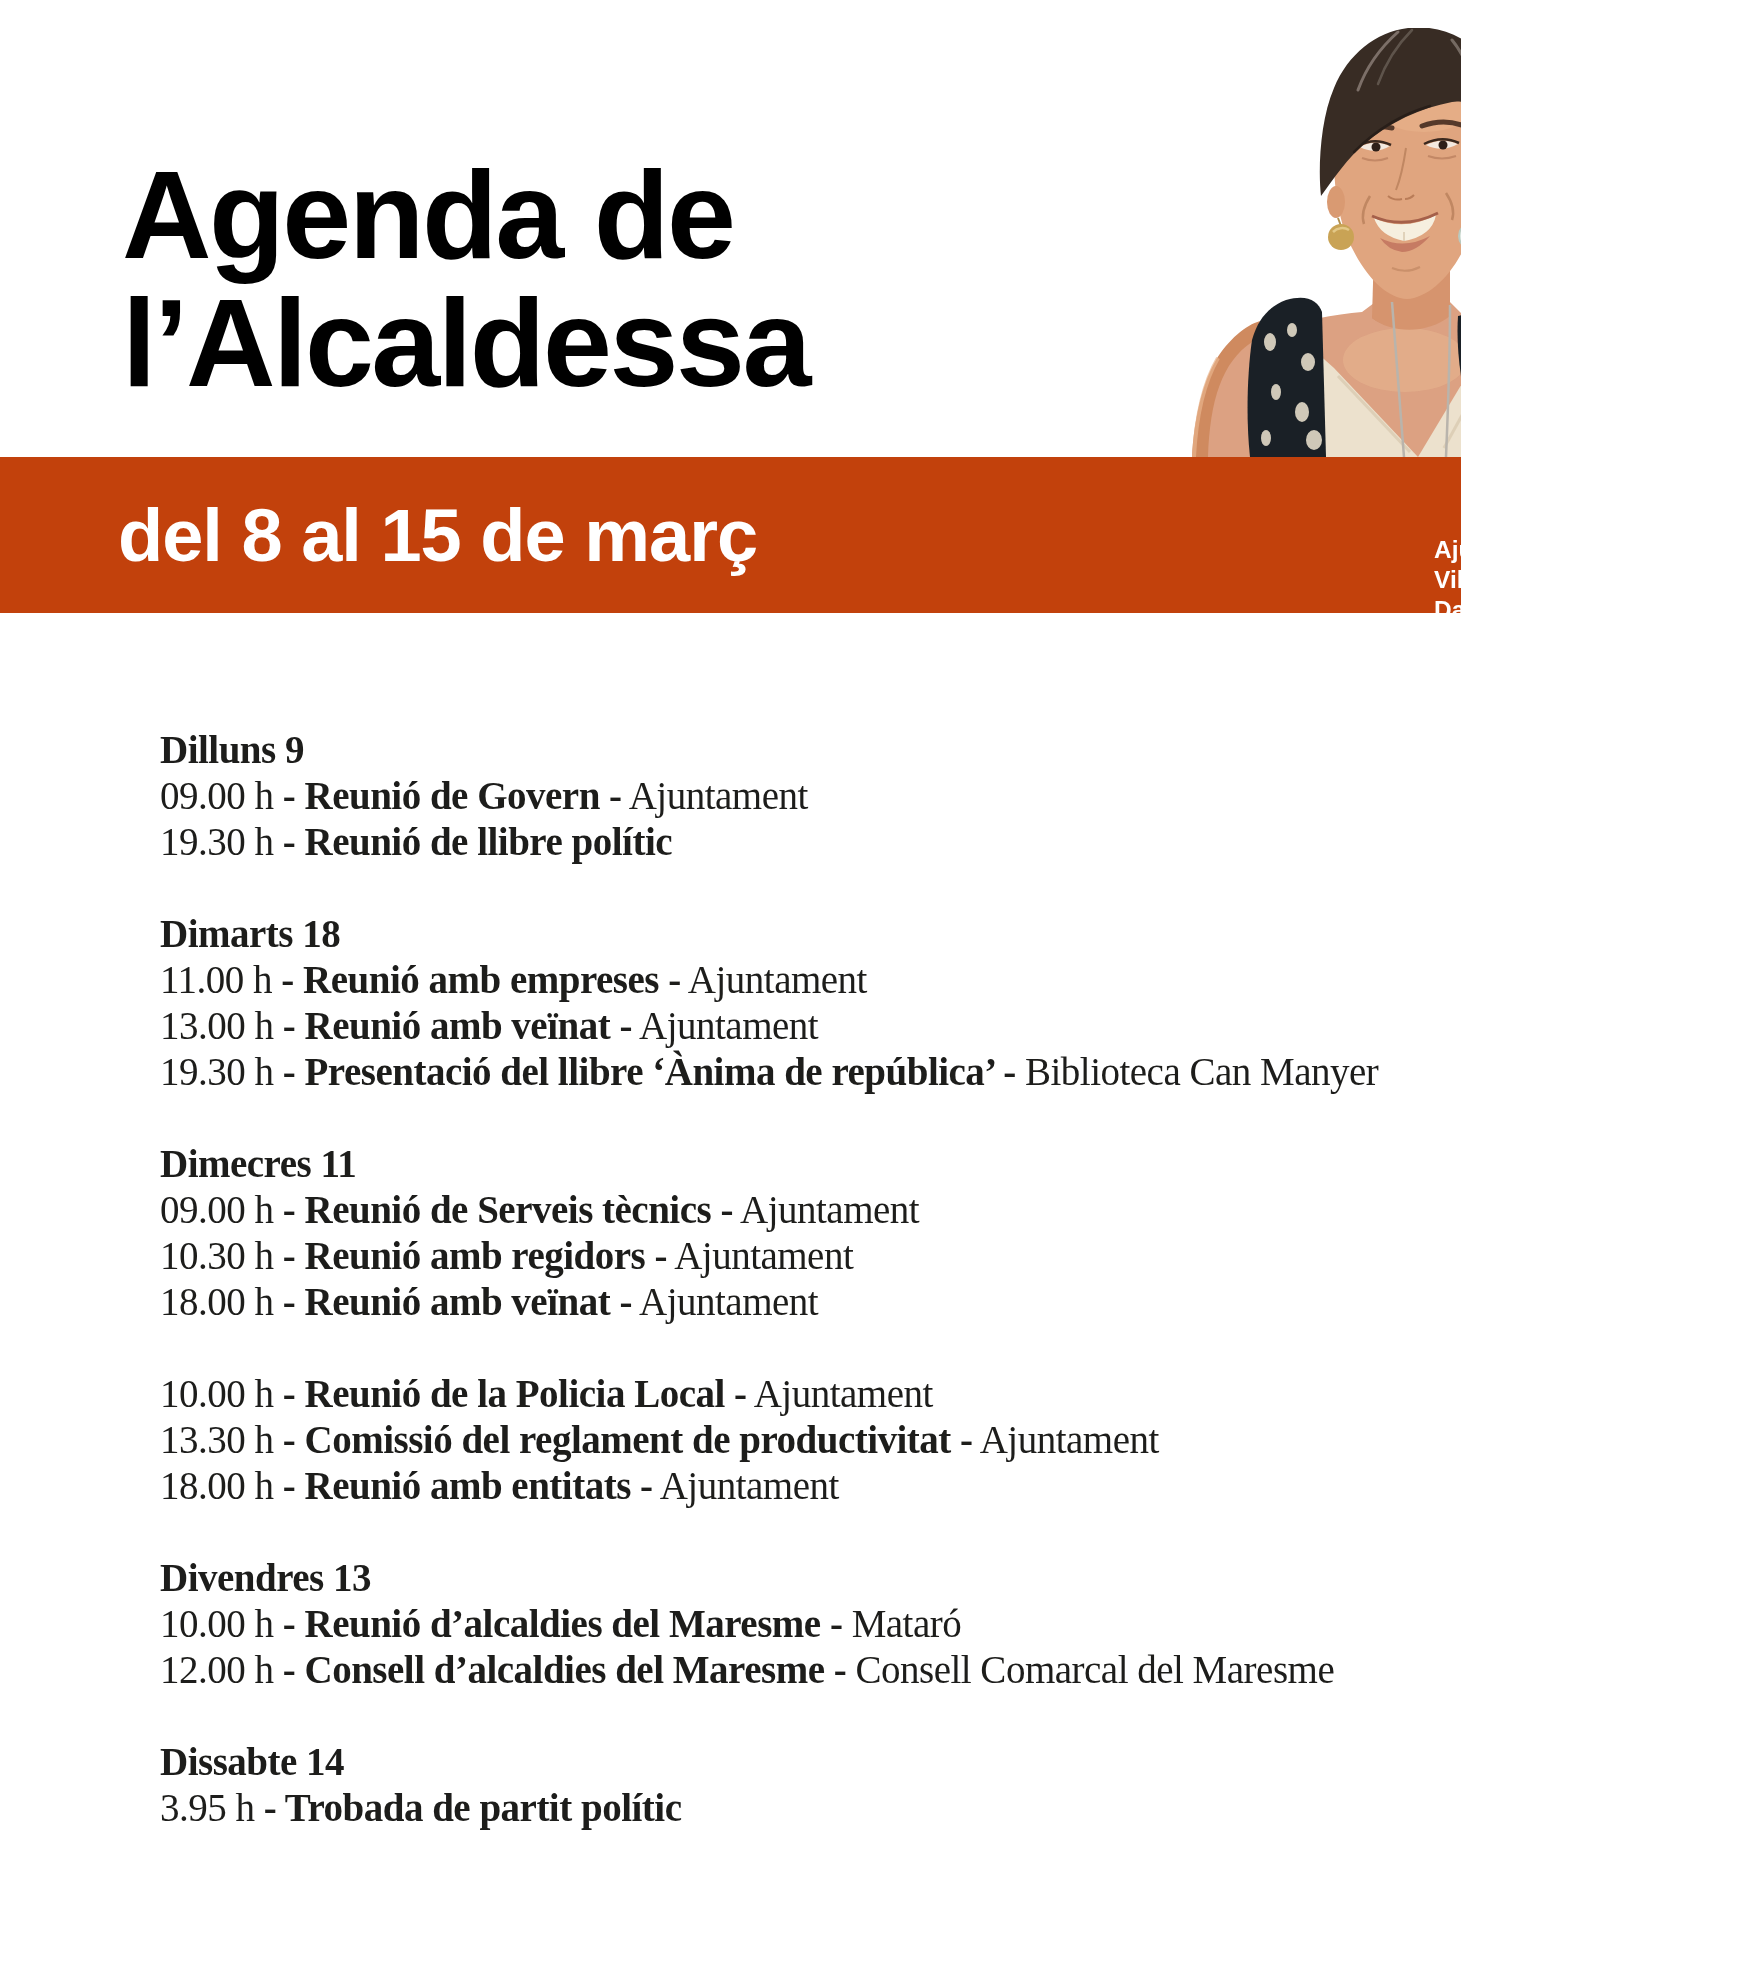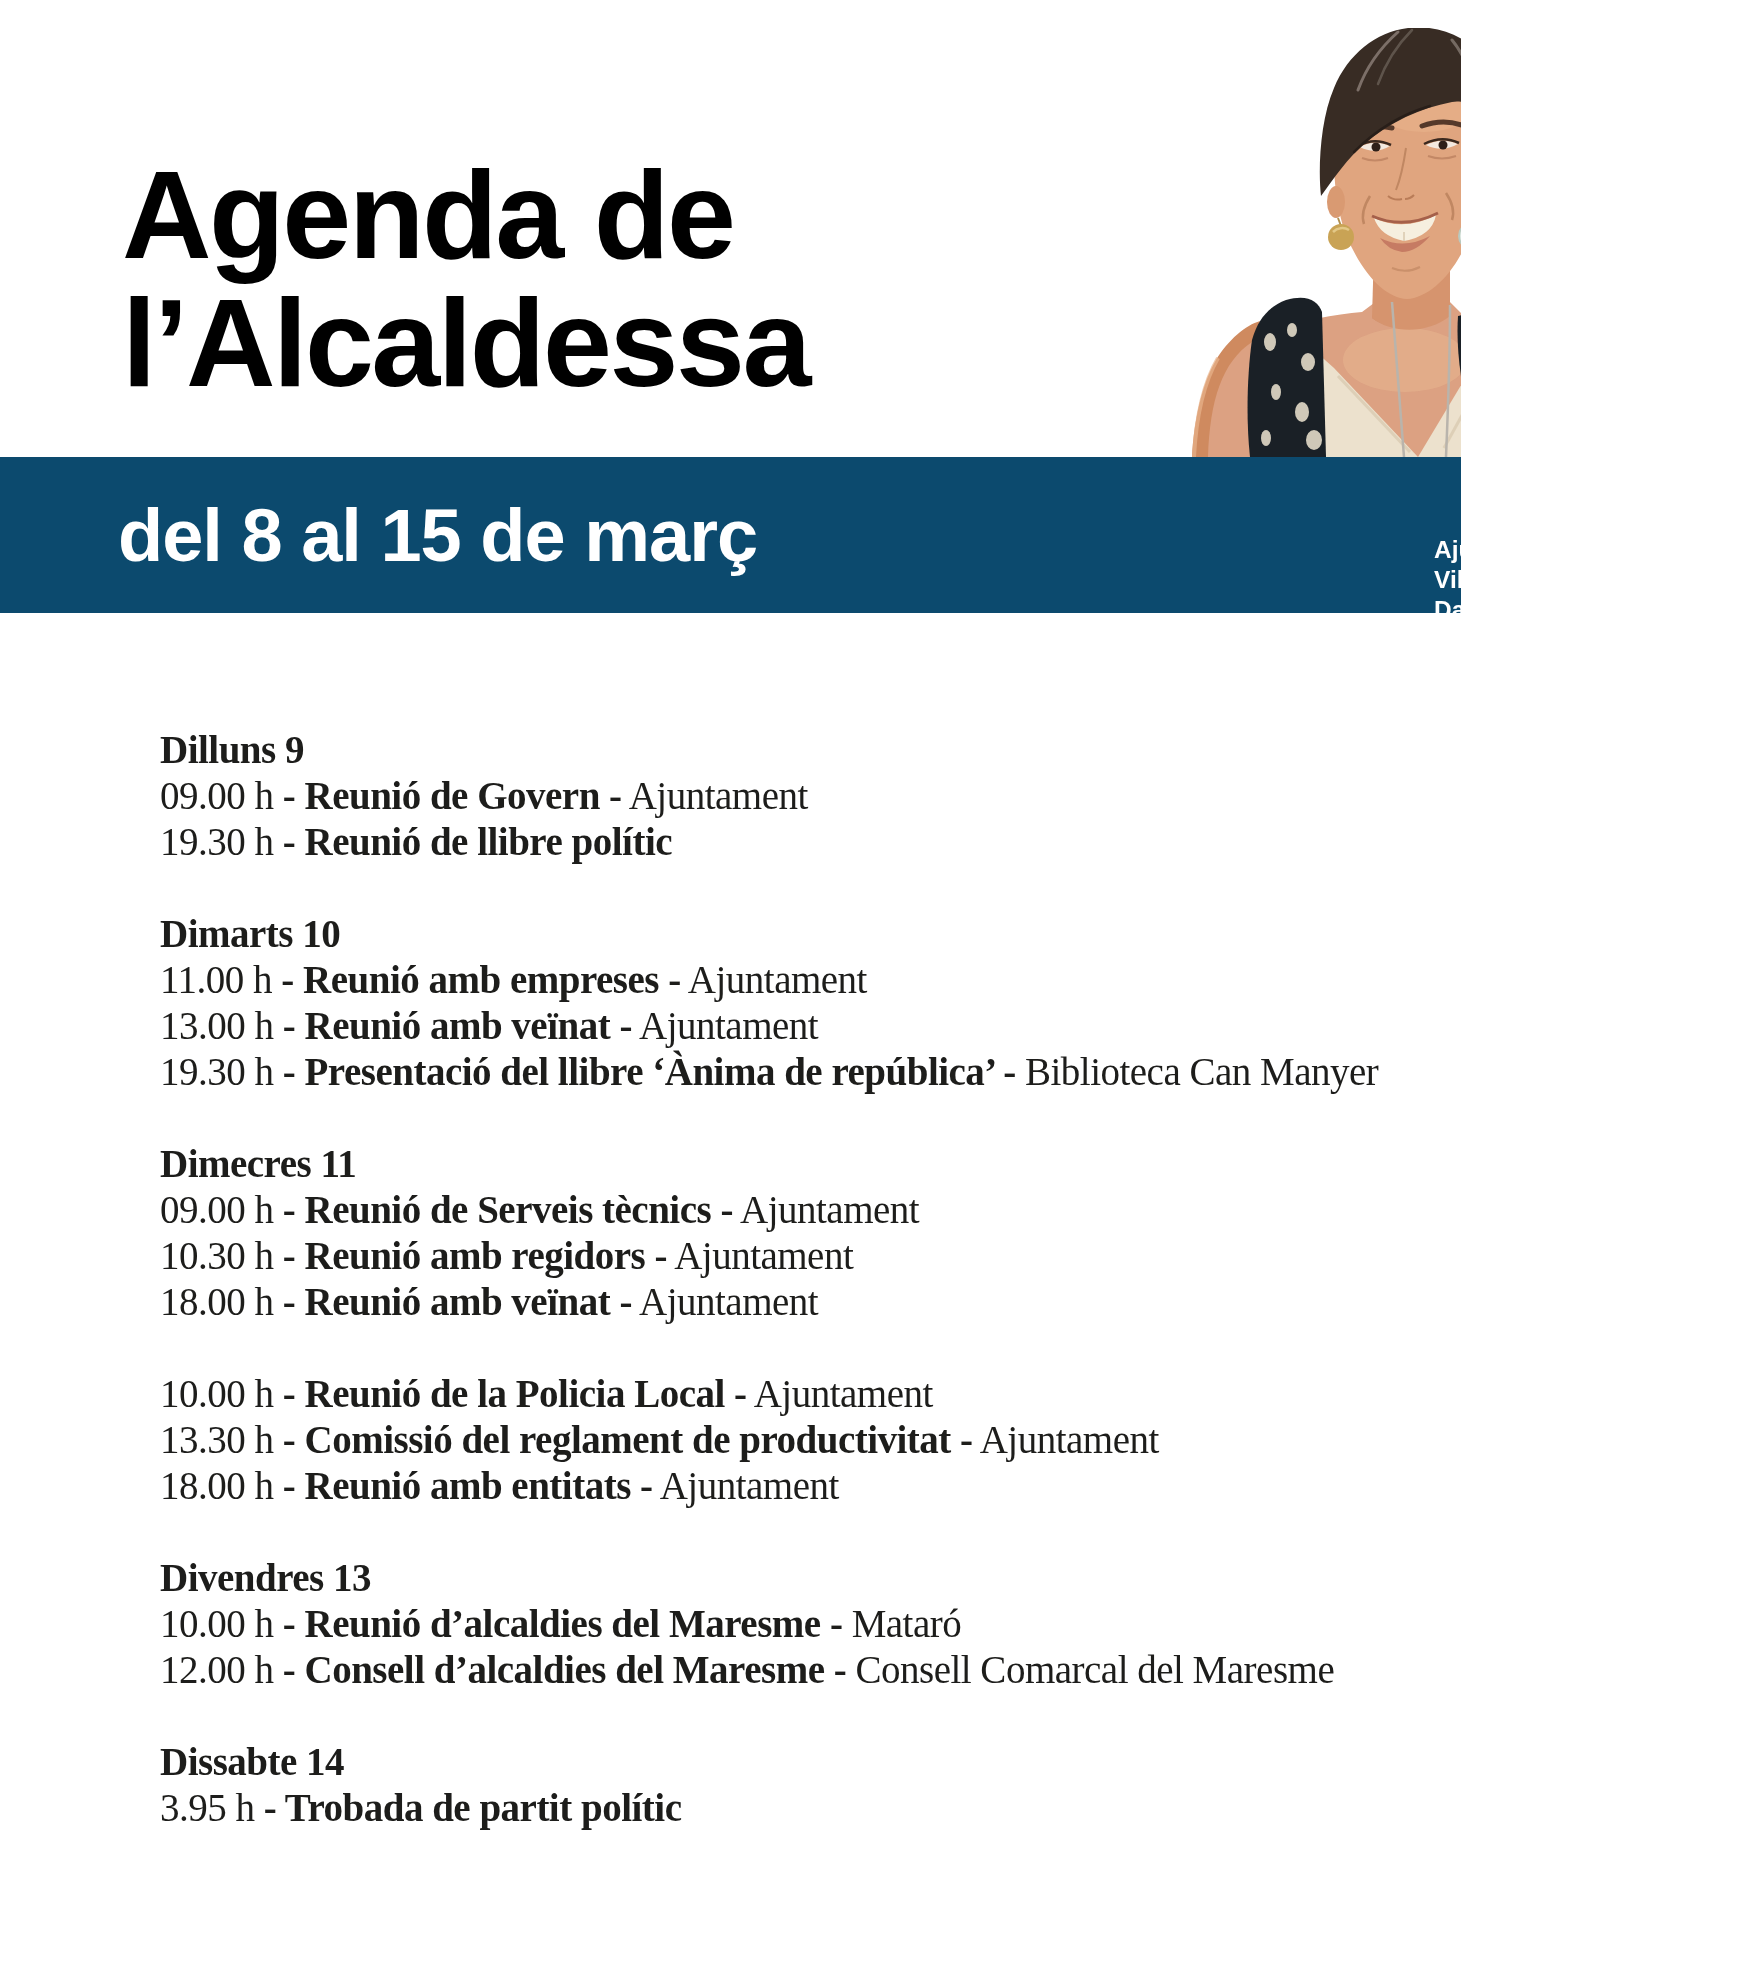--- a/index.html
+++ b/index.html
@@ -164,21 +164,21 @@
         <path d="M1430 106 C1402 114 1376 130 1354 152" stroke="#241c16" stroke-width="2.5" opacity="0.8"></path>
       </g>
     </g>
 
     <g>
       <rect x="1604" y="444" width="58" height="3" fill="#7d4e1f"></rect>
       <rect x="1604" y="447" width="58" height="10" fill="#b5763c"></rect>
     </g>
   </svg>
 
-  <div class="banner" style="background: #0c4a6e;">
+  <div class="banner" style="background: #c2410c;">
     <div class="banner-text" style="color: rgb(255, 255, 255);">del 8 al 15 de març</div>
   </div>
 
   <svg class="crest" viewBox="0 0 96 96" aria-hidden="true">
     <g stroke="#ffffff" fill="none">
       <rect x="19.4" y="19.4" width="57.2" height="57.2" transform="rotate(45 48 48)" stroke-width="3"></rect>
 
       <path d="M37 38 L37 29 L41 33 L45 27 L48 32 L51 27 L55 33 L59 29 L59 38" stroke-width="2" stroke-linejoin="round"></path>
       <circle cx="37" cy="27" r="1.4" fill="#ffffff" stroke="none"></circle>
       <circle cx="45" cy="25" r="1.4" fill="#ffffff" stroke="none"></circle>
@@ -197,21 +197,21 @@
       <span>Vilassar de Dalt</span>
     </div>
 
   <div class="schedule" id="schedule-root" style="color: rgb(29, 29, 27);">
       <div class="day">
         <div class="day-head">Dilluns 9</div>
         <div class="evt"><span class="reg">09.00 h </span><span class="bold">- Reunió de Govern -</span><span class="reg"> Ajuntament</span></div>
         <div class="evt"><span class="reg">19.30 h </span><span class="bold">- Reunió de llibre polític</span></div>
       </div>
       <div class="day">
-        <div class="day-head">Dimarts 10</div>
+        <div class="day-head">Dimarts 18</div>
         <div class="evt"><span class="reg">11.00 h </span><span class="bold">- Reunió amb empreses -</span><span class="reg"> Ajuntament</span></div>
         <div class="evt"><span class="reg">13.00 h </span><span class="bold">- Reunió amb veïnat -</span><span class="reg"> Ajuntament</span></div>
         <div class="evt"><span class="reg">19.30 h </span><span class="bold">- Presentació del llibre ‘Ànima de república’ -</span><span class="reg"> Biblioteca Can Manyer</span></div>
       </div>
       <div class="day">
         <div class="day-head">Dimecres 11</div>
         <div class="evt"><span class="reg">09.00 h </span><span class="bold">- Reunió de Serveis tècnics -</span><span class="reg"> Ajuntament</span></div>
         <div class="evt"><span class="reg">10.30 h </span><span class="bold">- Reunió amb regidors -</span><span class="reg"> Ajuntament</span></div>
         <div class="evt"><span class="reg">18.00 h </span><span class="bold">- Reunió amb veïnat -</span><span class="reg"> Ajuntament</span></div>
       </div>

